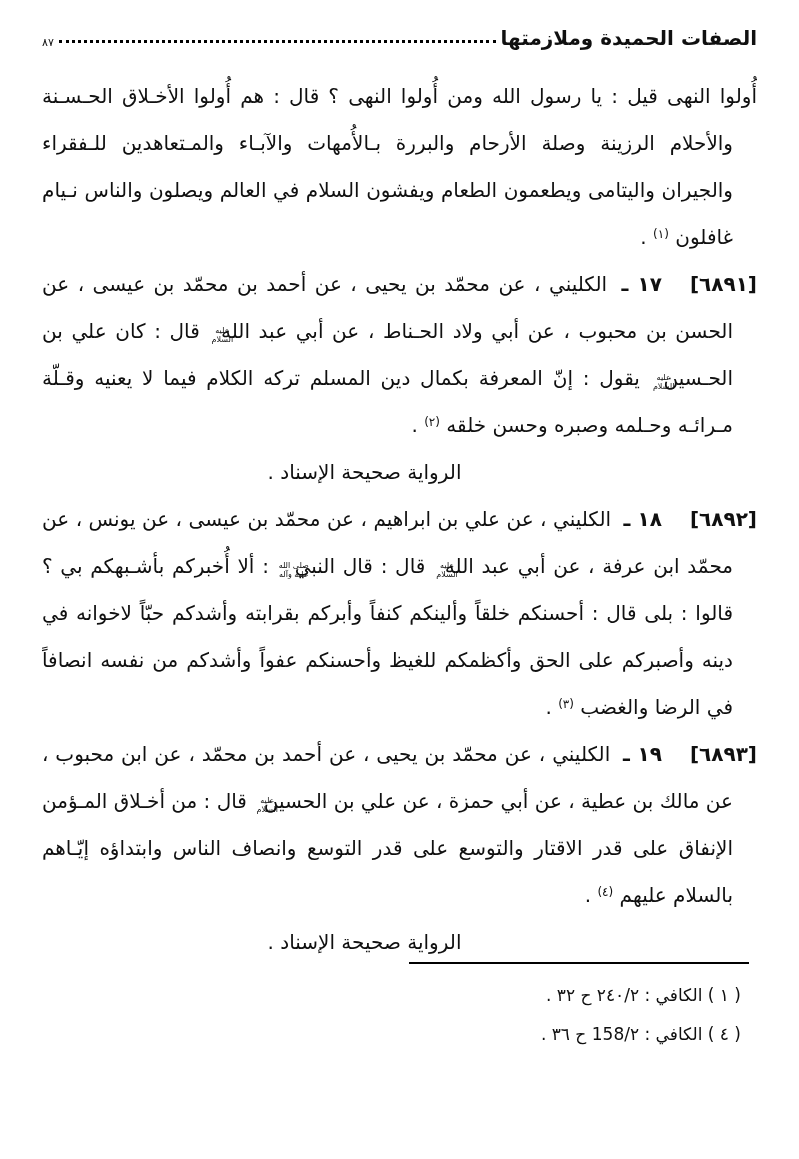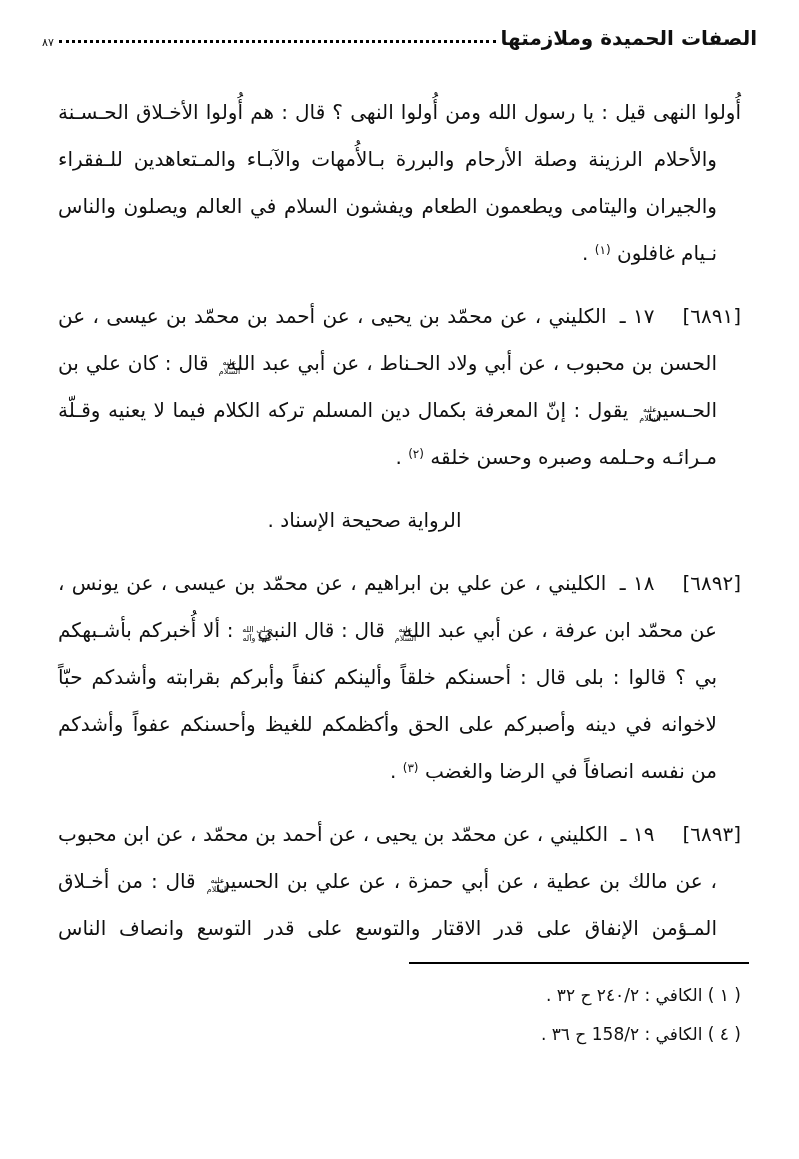--- a/index.html
+++ b/index.html
@@ -21,23 +21,23 @@
   .hdr .pno{font-size:11px;white-space:nowrap;padding-bottom:1px;}
   
   .bodytext{
     margin-top:23px;
     font-size:20px;
     line-height:47px;
     text-align:justify;
     max-height:892px;
     overflow:hidden;
   }
-  .bodytext p{margin:16px;padding-right:24px;text-indent:-24px;}
-  .hid{font-weight:normal;margin-left:28px;letter-spacing:1px;}
-  .hnum{font-weight:normal;margin-left:6px;}
+  .bodytext p{margin:0;padding-right:24px;text-indent:-24px;}
+  .hid{font-weight:bold;margin-left:28px;letter-spacing:1px;}
+  .hnum{font-weight:bold;margin-left:6px;}
   .fref{font-size:12px;line-height:0;vertical-align:6px;letter-spacing:1px;}
   .grade{
     font-weight:normal;
     text-align:center;
     padding-right:70px !important;
     text-indent:0 !important;
   }
   
   .sym{
     display:inline-block;

